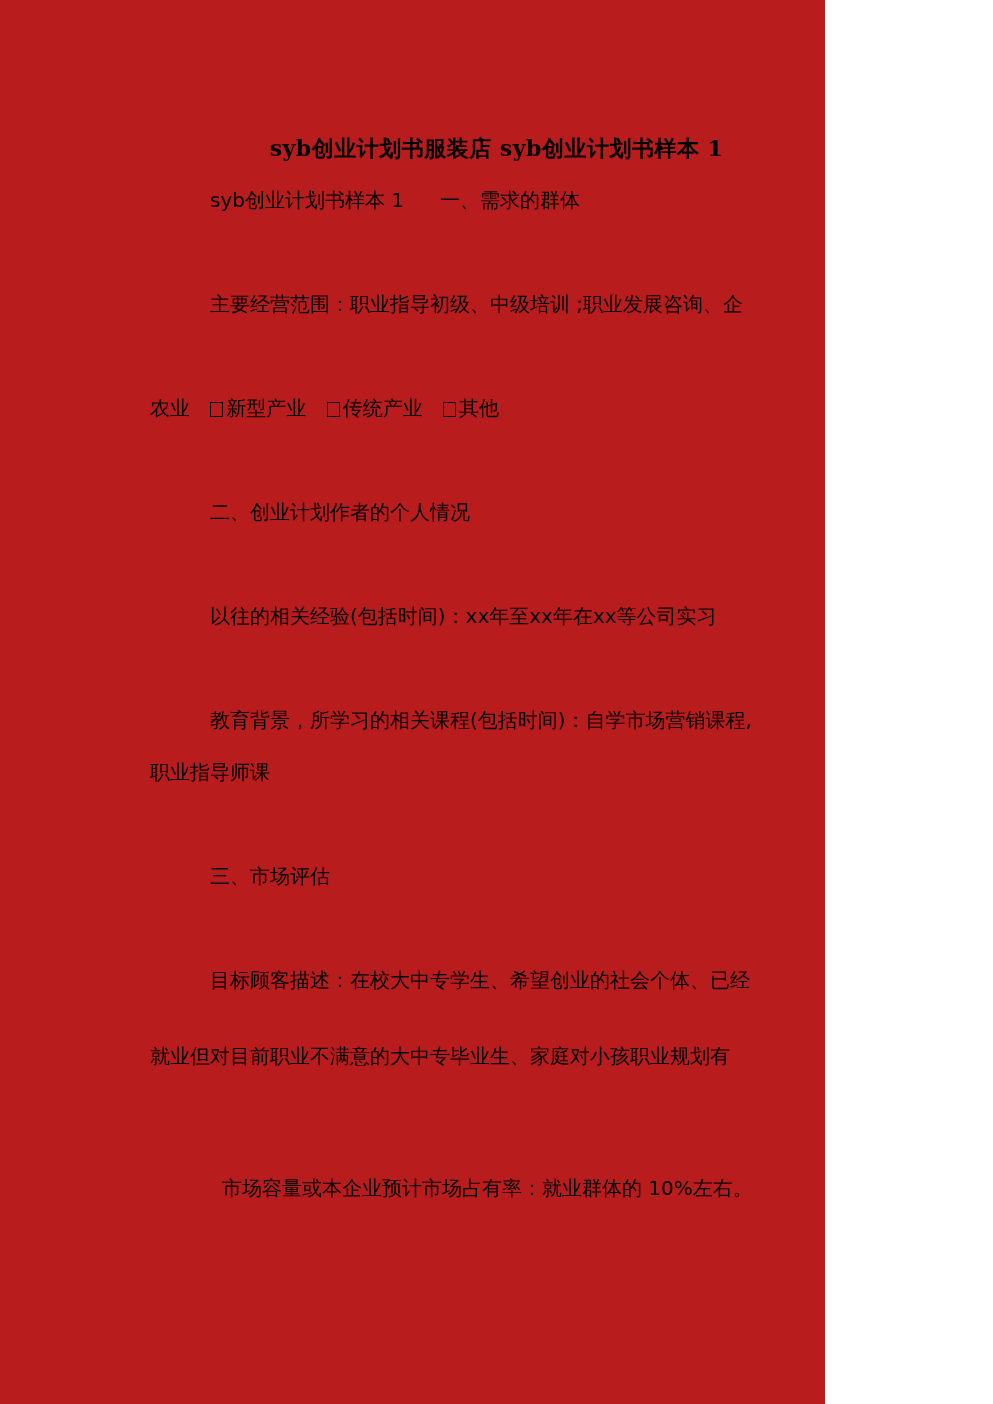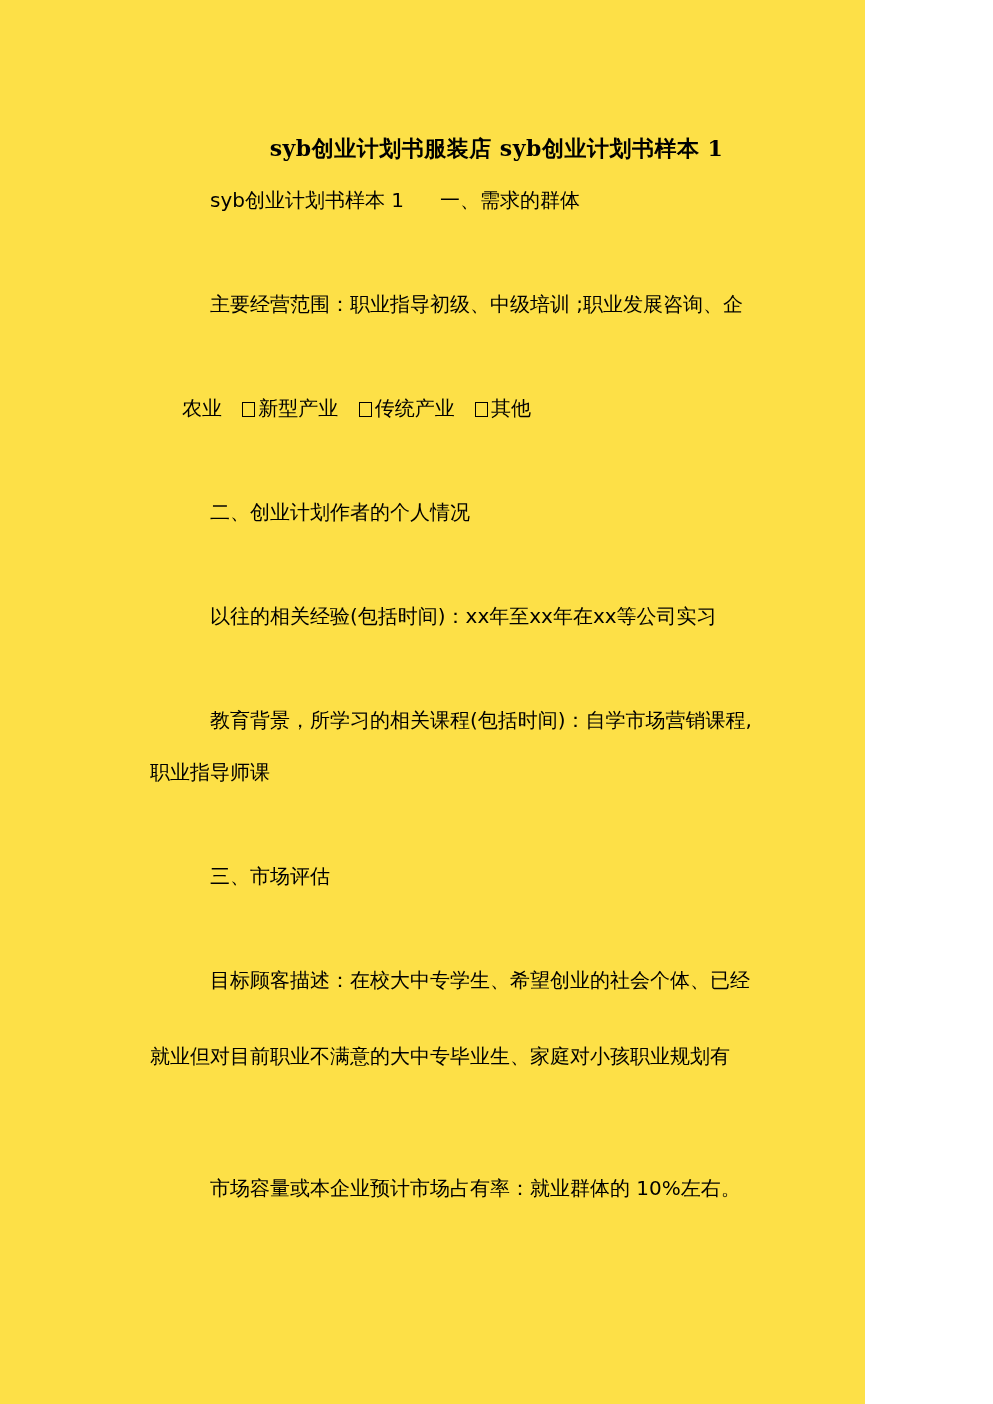--- a/index.html
+++ b/index.html
@@ -14,22 +14,21 @@
       overflow: hidden;
       color: #000000;
       font-family: "DejaVu Sans", "Liberation Sans", sans-serif;
     }
     .page {
       position: absolute;
       left: 0;
       top: 0;
       width: 825px;
       height: 1404px;
-      background: #fde047;
-      padding-left: 40px;
+      background: #b91c1c;
     }
     .title {
       position: absolute;
       left: 0;
       top: 130px;
       width: 993px;
       text-align: center;
       font-family: "DejaVu Serif", "Liberation Serif", serif;
       font-weight: bold;
       font-size: 22px;
@@ -64,34 +63,34 @@
 
   <div class="title">syb创业计划书服装店  syb创业计划书样本 1</div>
 
   <div class="line indent" style="top:185px;">
     <span>syb创业计划书样本 1</span><span class="gap" style="width:36px;"></span><span>一、需求的群体</span>
   </div>
 
   <div class="line indent" style="top:289px;">主要经营范围：职业指导初级、中级培训 ;职业发展咨询、企</div>
 
 
-  <div class="line" style="top:393px;margin-left:32px;">
+  <div class="line" style="top:393px;">
     <span>农业</span>
     <span class="checkbox"></span><span>新型产业</span>
     <span class="checkbox"></span><span>传统产业</span>
     <span class="checkbox"></span><span>其他</span>
   </div>
 
   <div class="line indent" style="top:601px;">以往的相关经验(包括时间)：xx年至xx年在xx等公司实习</div>
 
   <div class="line indent" style="top:497px;">二、创业计划作者的个人情况</div>
 
   <div class="line indent" style="top:705px;">教育背景，所学习的相关课程(包括时间)：自学市场营销课程,</div>
   <div class="line" style="top:757px;">职业指导师课</div>
 
   <div class="line indent" style="top:861px;">三、市场评估</div>
 
   <div class="line indent" style="top:965px;">目标顾客描述：在校大中专学生、希望创业的社会个体、已经</div>
   <div class="line" style="top:1017px;margin-top:24px;">就业但对目前职业不满意的大中专毕业生、家庭对小孩职业规划有</div>
 
-  <div class="line indent" style="top:1173px;">市场容量或本企业预计市场占有率：就业群体的 10%左右。</div>
+  <div class="line indent" style="top:1173px;margin-left:12px;">市场容量或本企业预计市场占有率：就业群体的 10%左右。</div>
 
 </div>
 
 </body></html>

